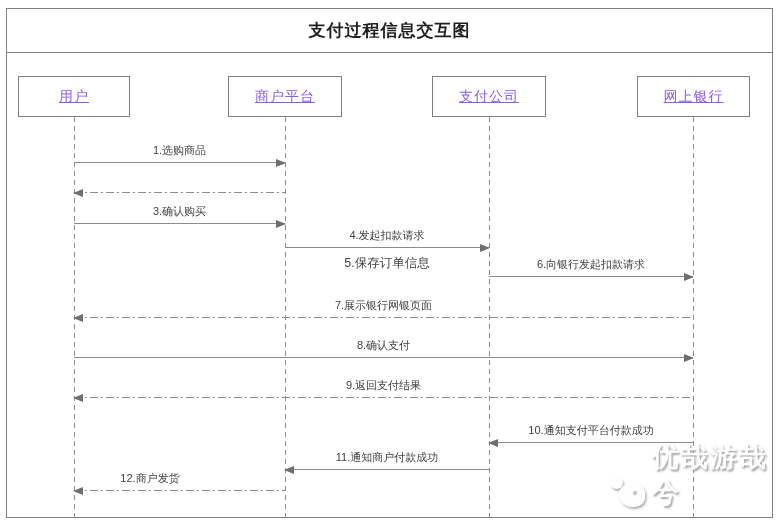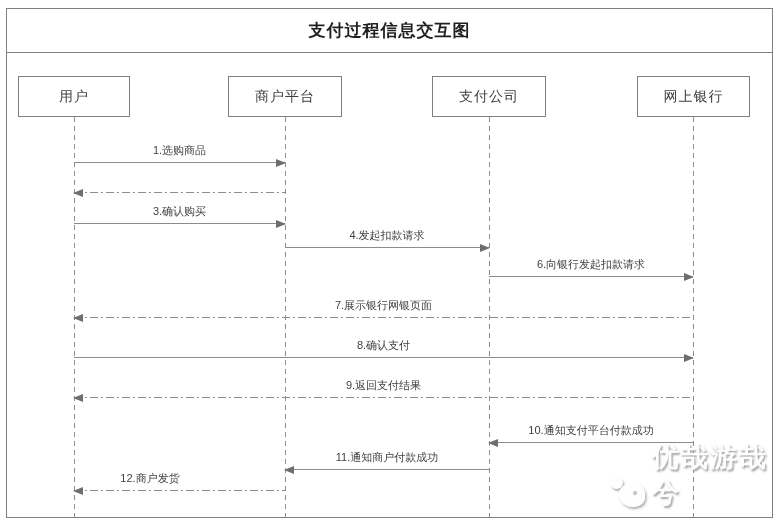--- a/index.html
+++ b/index.html
@@ -6,21 +6,21 @@
   html,body { background:#ffffff; }
   body { font-family:"Liberation Sans","DejaVu Sans",sans-serif; }
   .stage { position:relative; width:780px; height:525px; background:#ffffff; overflow:hidden;padding-left:47px; }
 
   
   .frame { position:absolute; left:6px; top:8px; width:767px; height:510px; border:1px solid #808080; }
   .titlebar { position:absolute; left:6px; top:8px; width:767px; height:45px; border:1px solid #808080; display:flex; align-items:center; justify-content:center; }
   .title { font-size:17px; font-weight:bold; color:#1f1f1f; letter-spacing:1px; }
 
   
-  .actor { position:absolute; top:76px; height:41px; border:1px solid #808080; background:#ffffff; display:flex; align-items:center; justify-content:center; font-size:14px; color:#404040; letter-spacing:1px; z-index:3; }
+  .actor { position:absolute; top:76px; height:41px; border:1px solid #808080; background:#ffffff; display:flex; align-items:center; justify-content:center; font-size:14px; color:#8b5cf6; letter-spacing:1px; z-index:3;text-decoration:underline; }
 
   
   .lifeline { position:absolute; top:117px; height:401px; width:1px; background:repeating-linear-gradient(180deg,#8c8c8c 0 5px,transparent 5px 9px); z-index:1; }
 
   
   .msg { position:absolute; height:22px; z-index:2; }
   .msg .lbl { position:absolute; left:0; right:0; bottom:5px; text-align:center; font-size:11px; color:#3f3f3f; white-space:nowrap; }
   .msg .ln { position:absolute; left:0; right:0; bottom:0; height:1px; }
   .ln.solid { background:#8c8c8c; }
   .ln.dashdot { background:repeating-linear-gradient(90deg,#8c8c8c 0 8px,transparent 8px 11px,#8c8c8c 11px 13px,transparent 13px 16px); }
@@ -72,20 +72,21 @@
     <div class="ln solid"></div>
     <span class="arr r"></span>
   </div>
 
   <div class="msg" style="left:285px;top:226px;width:204px;">
     <span class="lbl">4.发起扣款请求</span>
     <div class="ln solid"></div>
     <span class="arr r"></span>
   </div>
 
+  <div class="lbl-only" style="left:285px;top:255px;width:204px;">5.保存订单信息</div>
 
   <div class="msg" style="left:489px;top:255px;width:204px;">
     <span class="lbl">6.向银行发起扣款请求</span>
     <div class="ln solid"></div>
     <span class="arr r"></span>
   </div>
 
   <div class="msg" style="left:74px;top:296px;width:619px;">
     <span class="lbl">7.展示银行网银页面</span>
     <div class="ln dashdot"></div>

